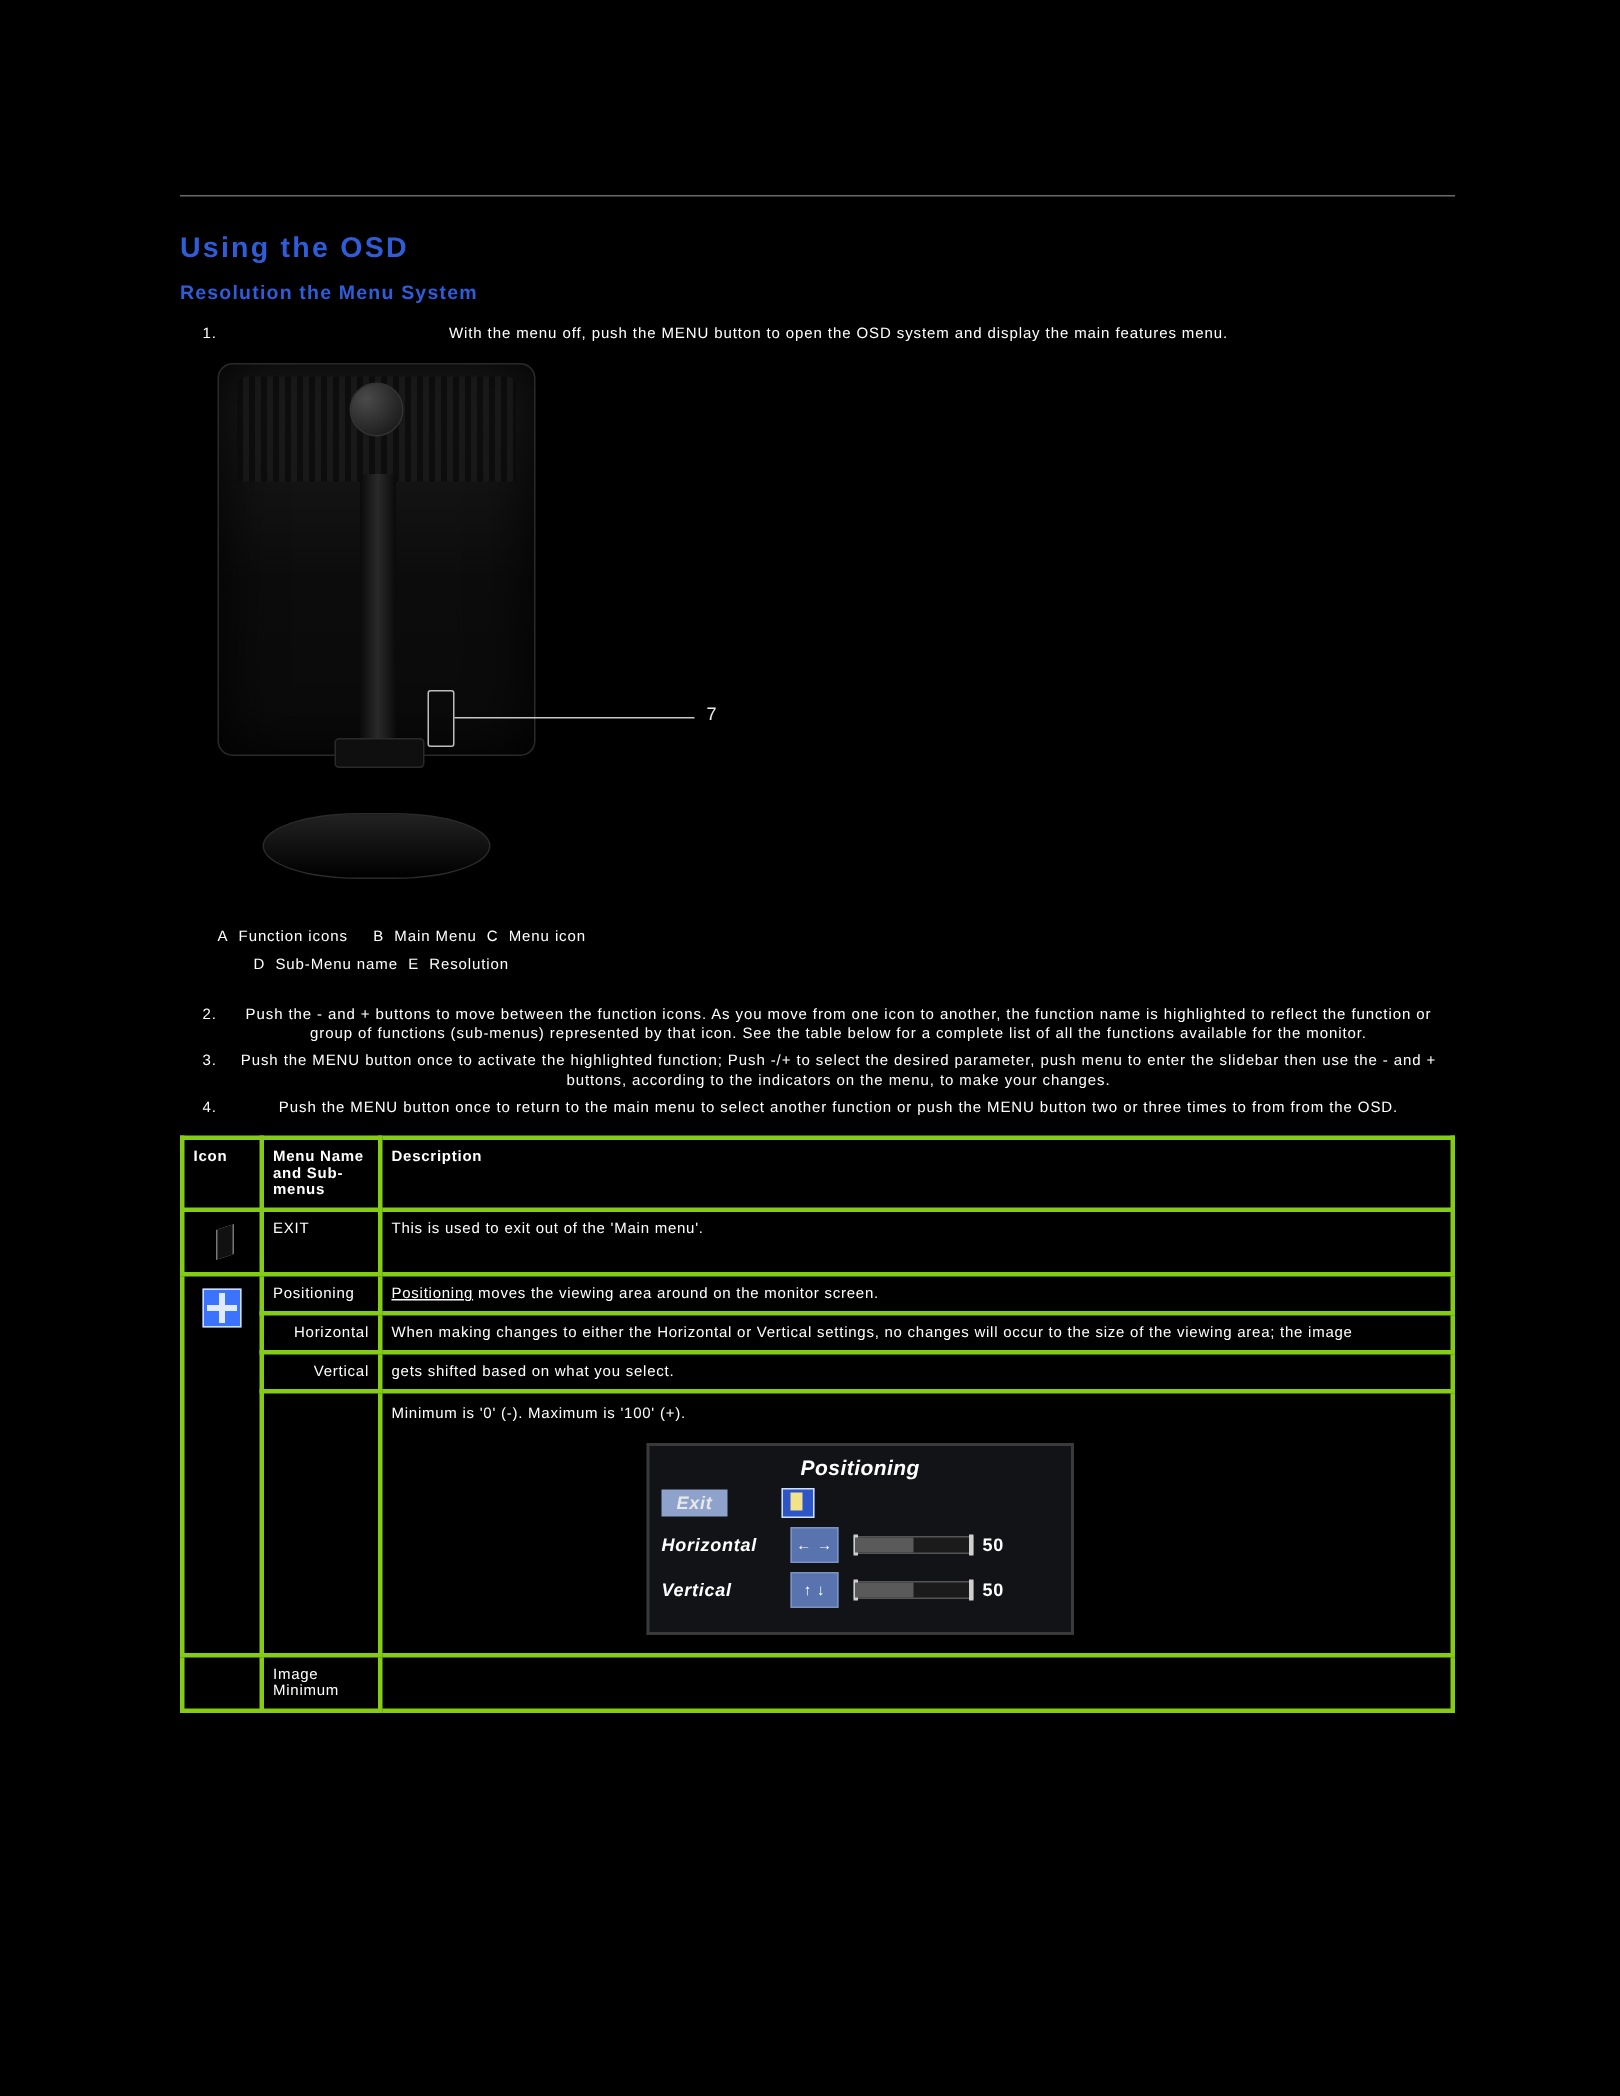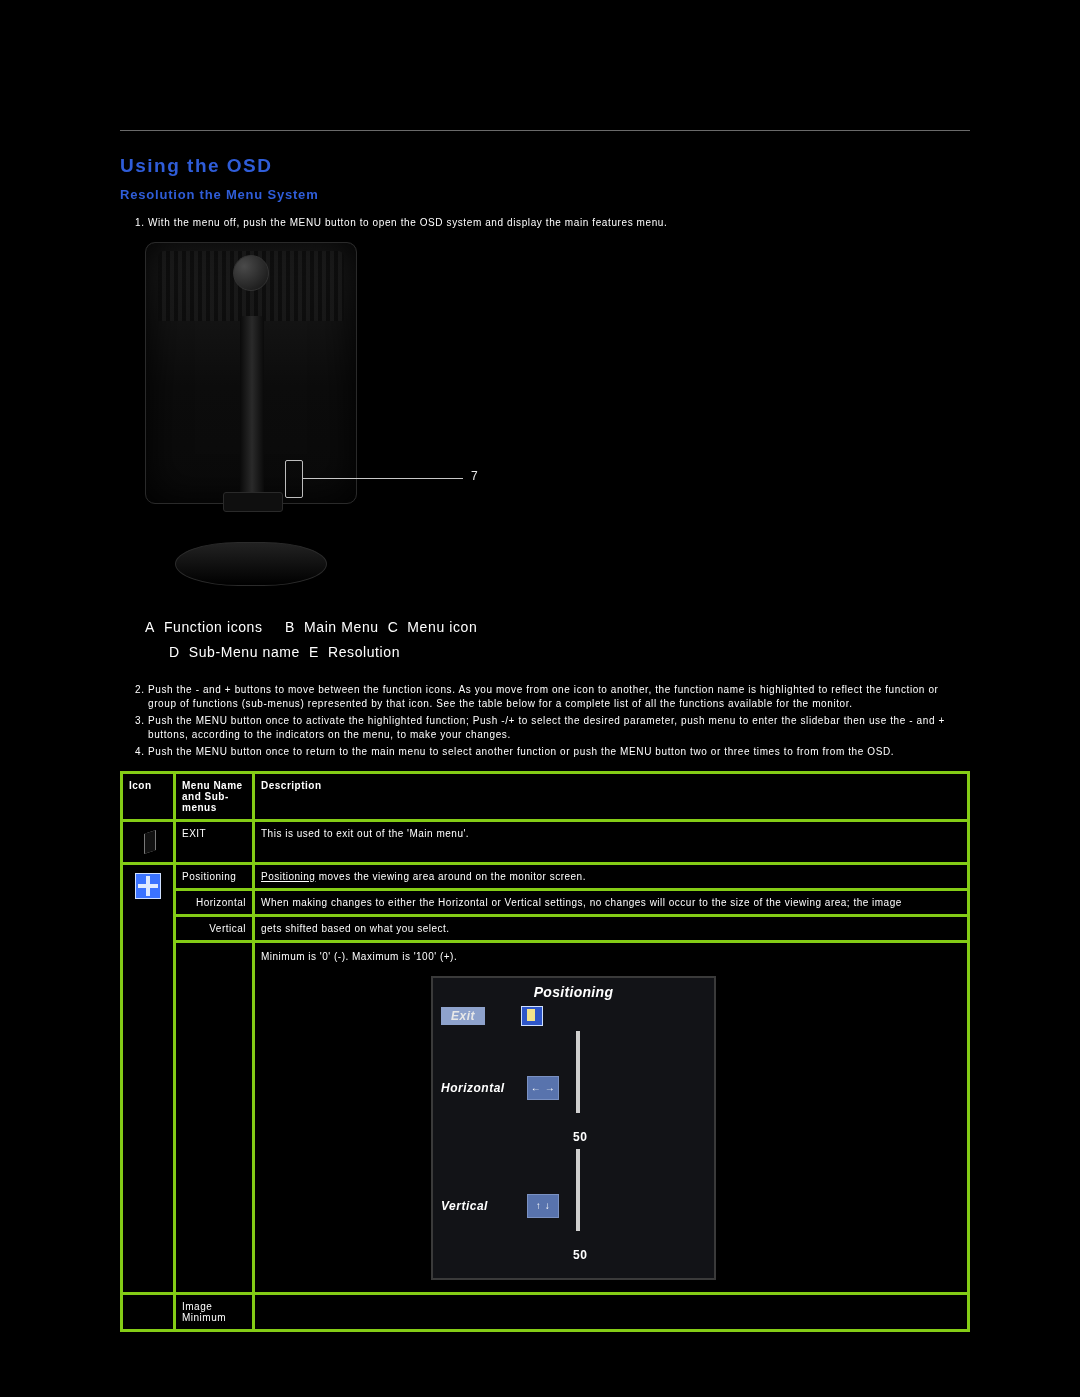--- a/index.html
+++ b/index.html
@@ -32,21 +32,21 @@
     letter-spacing: 0.8px;
     margin: 6px 0 14px 0;
   }
   ol.steps {
     font-size: 10px;
     letter-spacing: 0.6px;
     line-height: 1.35;
     padding-left: 28px;
     margin: 0 0 12px 0;
   }
-  ol.steps > li { margin-bottom: 4px; }
+  ol.steps > li { margin-bottom: 4px; text-align: center; }
 
   
   .figure-wrap {
     position: relative;
     width: 310px;
     height: 360px;
     margin: 8px 0 14px 25px;
   }
   .monitor-body {
     position: absolute;
@@ -91,21 +91,21 @@
   .leader {
     position:absolute; top:236px; left:158px; width:160px; height:0;
     border-top:1px solid #c8c8c8;
   }
   .leader-label {
     position:absolute; top:227px; left:326px;
     font-size:12px; letter-spacing:1px; color:#eaeaea;
   }
 
   .legend {
-    font-size:14px; letter-spacing:0.6px;
+    font-size:10px; letter-spacing:0.6px;
     margin: 0 0 0 25px;
     line-height:1.7;
   }
   .legend-row2 { margin-top:2px;padding-left:24px; }
 
   ol.steps2 { margin-top:18px; }
 
   
   table.menu-table {
     width: 100%;
@@ -169,21 +169,21 @@
     width:30px; height:22px; background:#5873ad; border:1px solid #7a91c2;
     display:flex; align-items:center; justify-content:center; color:#fff; font-size:10px;
   }
   .osd-slider {
     flex:0 0 78px; height:10px; background:#1b1b1b; border:1px solid #555; position:relative;
   }
   .osd-slider .mark { position:absolute; top:-2px; bottom:-2px; width:3px; background:#cfcfcf; }
   .osd-slider .sL { left:-1px; } .osd-slider .sR { right:-1px; }
   .osd-slider .fill { position:absolute; left:0; top:0; bottom:0; width:50%; background:#5a5a5a; }
   .osd-value { color:#fff; font-weight:bold; font-size:12px; margin-left:4px; }
-  .osd-slider-block { display:flex; flex-direction:column; align-items:center; gap:18px; }
+  .osd-slider-block { display:flex; flex-direction:row; align-items:center; gap:2px; }
 
   .pos-desc-line { margin:2px 0; }
   .indent-sub { padding-left:0; }
 
   .pos-submenu-row td { border-top:none; border-bottom:none; }
   .pos-submenu-row.first td { border-top:1px solid #bfbfbf; }
 </style>
 </head>
 <body>
 

